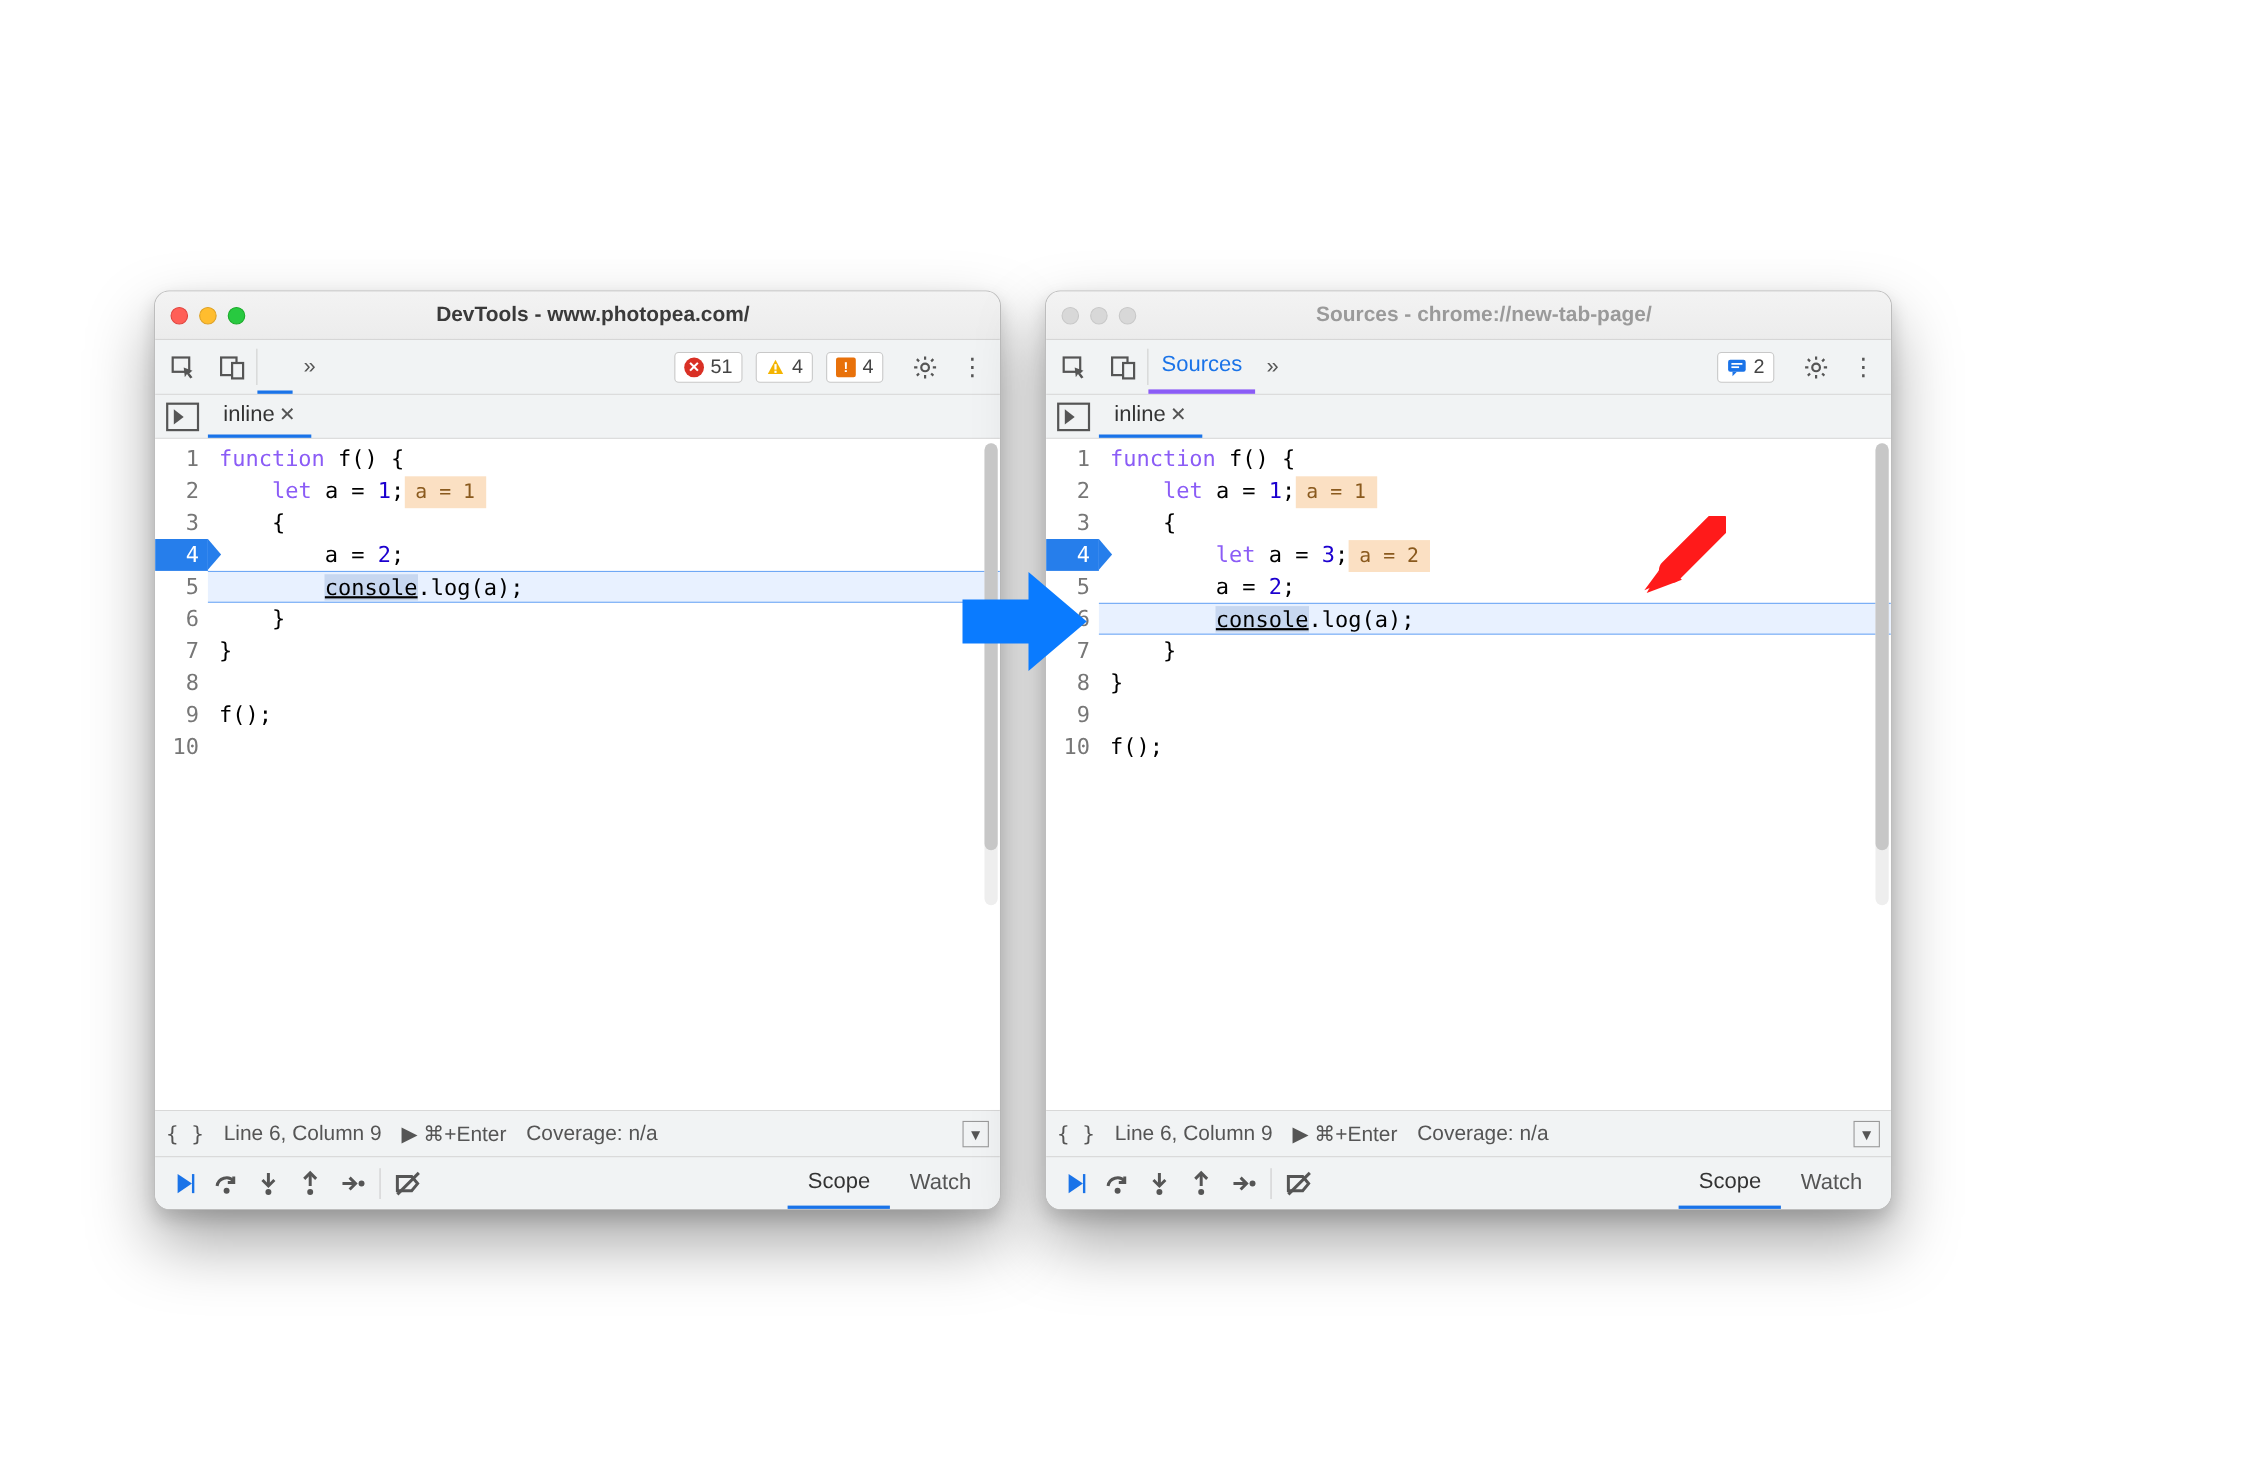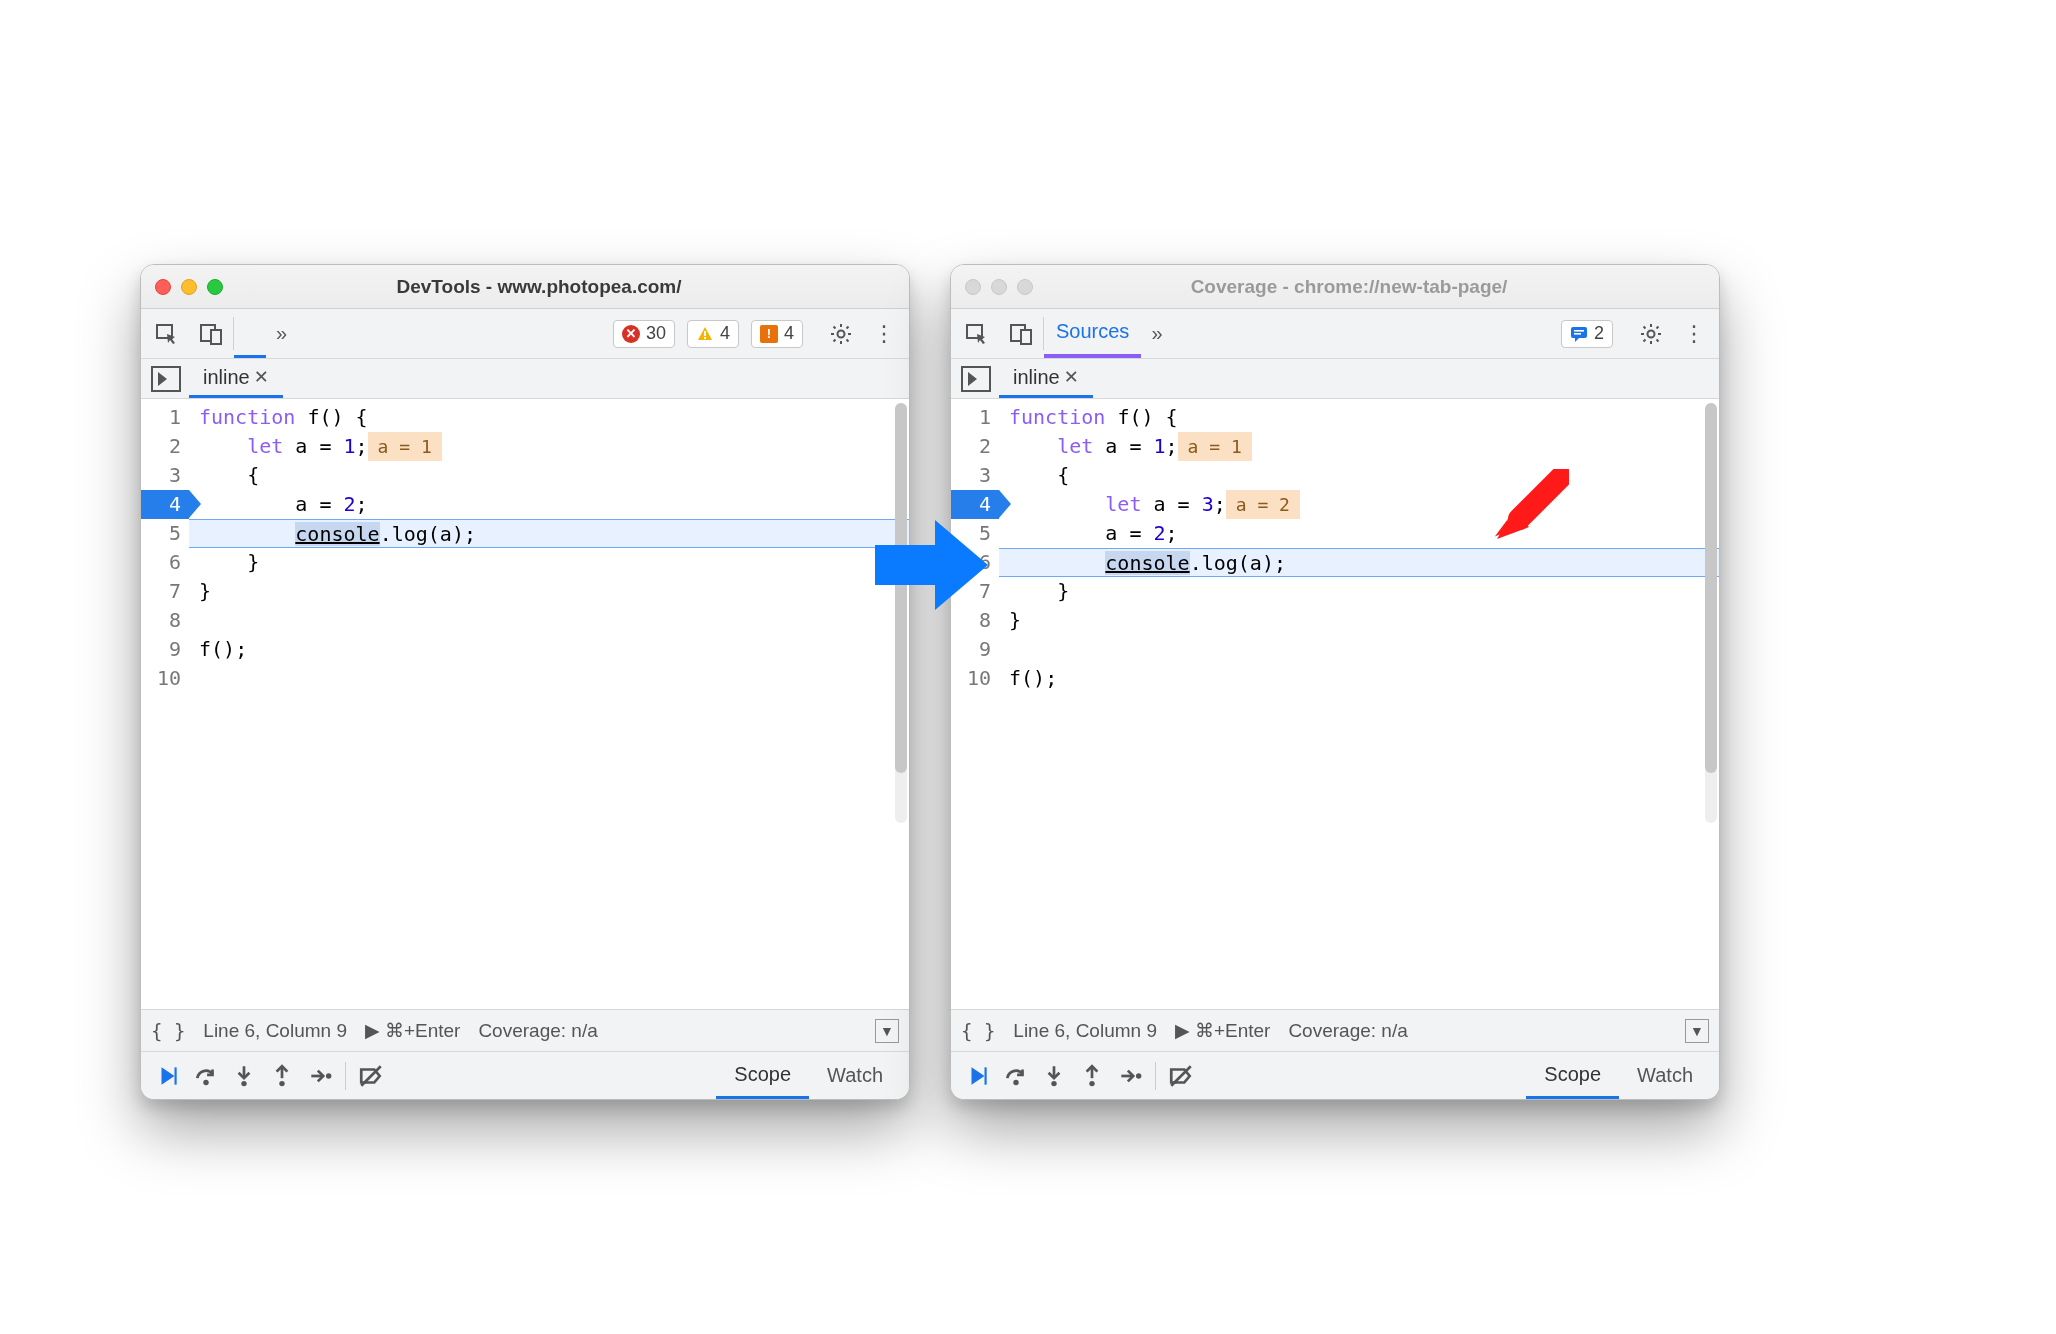--- a/index.html
+++ b/index.html
@@ -192,21 +192,21 @@
             <rect x="12" y="8" width="10" height="14" fill="#f1f3f4" stroke="#555" stroke-width="2"></rect>
           </svg>
       </div>
       <div class="vsep"></div>
       <div class="seg chev tab-label active" style="border-bottom:3px solid #1a73e8;padding:0 16px;"></div>
       <div class="seg chev">»</div>
       <div class="spacer"></div>
       <div class="seg" style="gap:6px;">
         <div class="badge">
           <span class="bicon err">✕</span>
-          <span>30</span>
+          <span>51</span>
         </div>
         <div class="badge">
           <span class="bicon warn">
             <svg width="16" height="16" viewBox="0 0 16 16">
                 <path d="M8 1 L15 14 H1 Z" fill="#f4b400"></path>
                 <rect x="7" y="5" width="2" height="5" fill="#fff"></rect>
                 <rect x="7" y="11" width="2" height="2" fill="#fff"></rect>
               </svg>
           </span>
           <span>4</span>
@@ -322,21 +322,21 @@
     </div>
   </div>
 
   <div class="window inactive">
     <div class="titlebar">
       <div class="traffic">
         <div class="dot inactive"></div>
         <div class="dot inactive"></div>
         <div class="dot inactive"></div>
       </div>
-      <div class="titlebar-title">Coverage - chrome://new-tab-page/</div>
+      <div class="titlebar-title">Sources - chrome://new-tab-page/</div>
       <div style="width:48px"></div>
     </div>
 
     <div class="toolbar">
       <div class="seg">
         <svg class="ico" viewBox="0 0 24 24">
             <rect x="2" y="3" width="15" height="13" fill="none" stroke="#555" stroke-width="2"></rect>
             <path d="M12 12 l8 3 -3 2 3 4 -2 1 -3-4 -2 3z" fill="#555"></path>
           </svg>
       </div>

